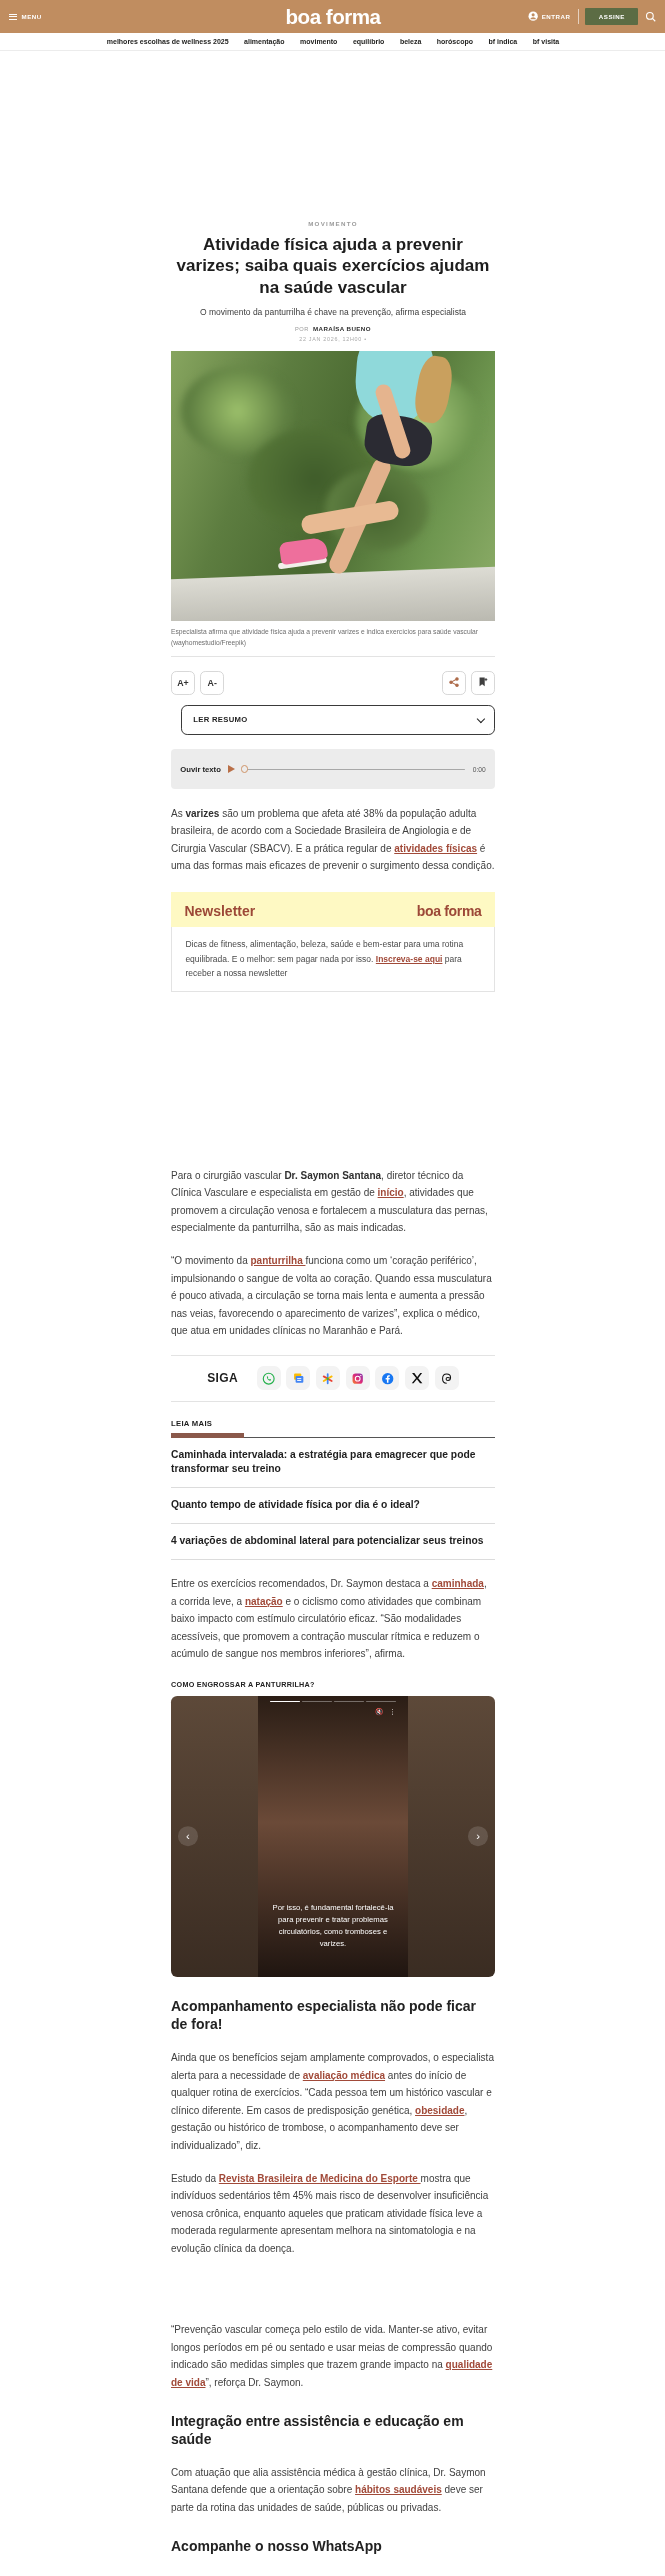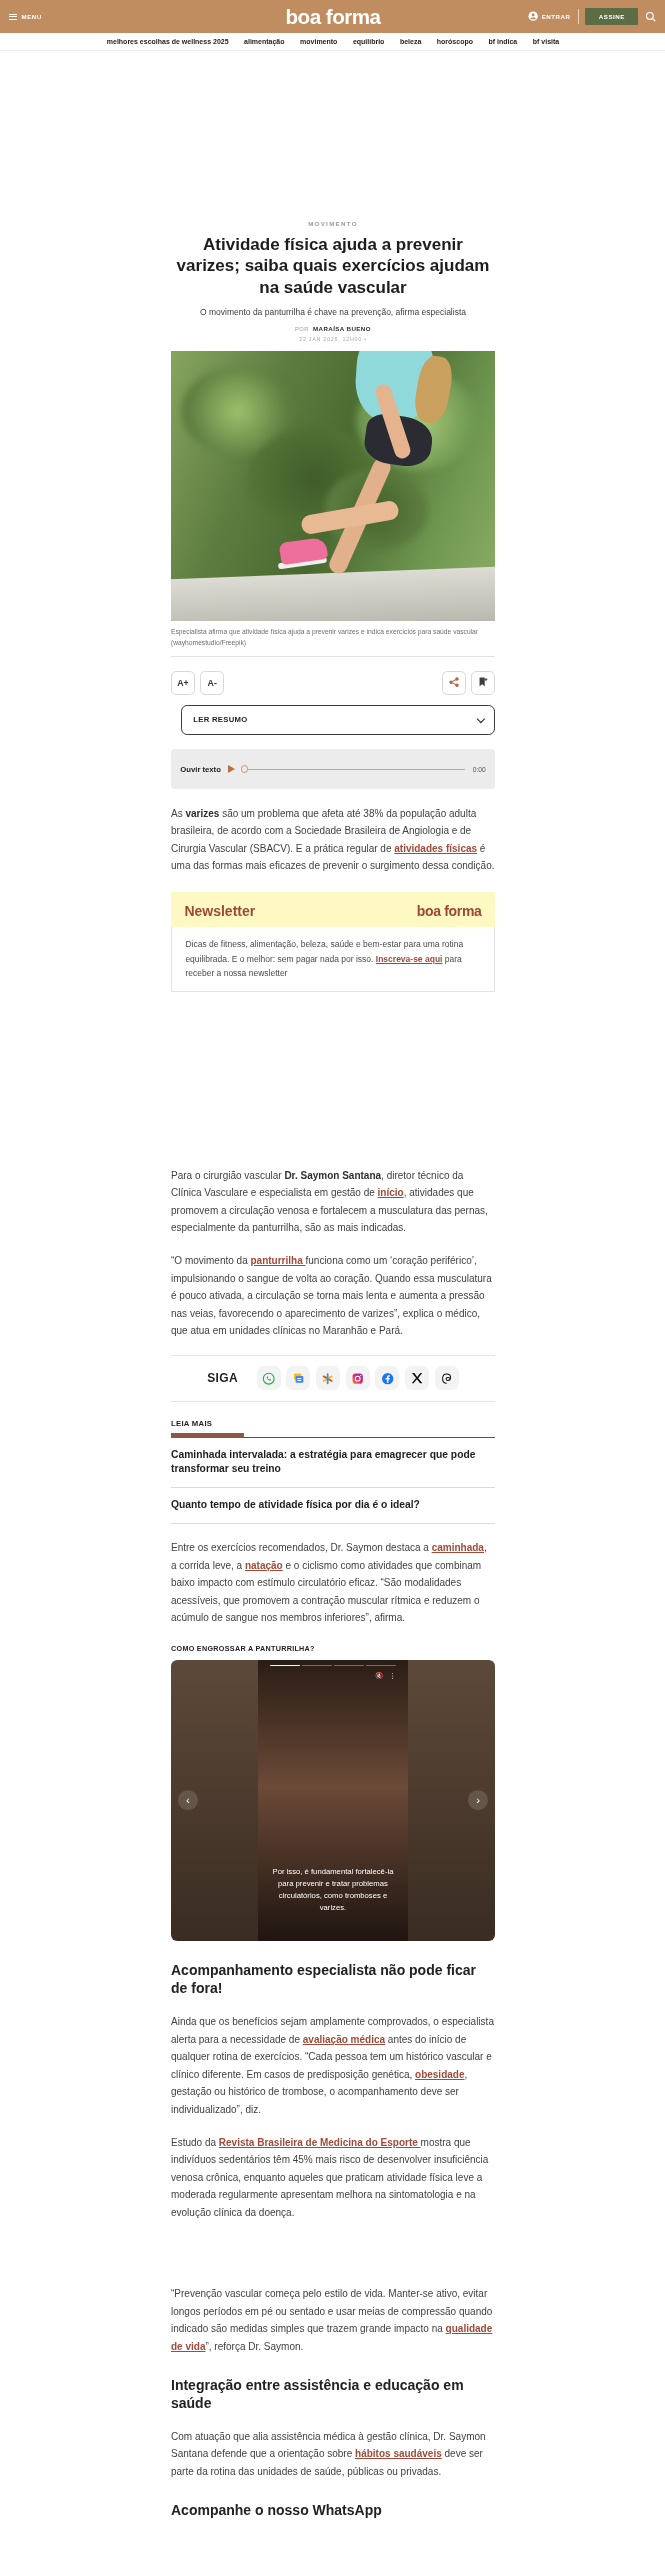--- a/index.html
+++ b/index.html
@@ -297,20 +297,21 @@
     </span>
   </div>
   <hr class="hr">
 
   <div class="block-head">
     <b>LEIA MAIS</b>
     <div class="block-bar"></div>
   </div>
   <div class="rel-link">Caminhada intervalada: a estratégia para emagrecer que pode transformar seu treino</div>
   <div class="rel-link">Quanto tempo de atividade física por dia é o ideal?</div>
+  <div class="rel-link">4 variações de abdominal lateral para potencializar seus treinos</div>
 
   <p class="para"><span>Entre os exercícios recomendados, Dr. Saymon destaca a </span><span class="lnk">caminhada</span><span>, a corrida leve, a </span><span class="lnk">natação</span><span> e o ciclismo como atividades que combinam baixo impacto com estímulo circulatório eficaz. “São modalidades acessíveis, que promovem a contração muscular rítmica e reduzem o acúmulo de sangue nos membros inferiores”, afirma.</span></p>
 
   <div class="vid-head">COMO ENGROSSAR A PANTURRILHA?</div>
   <div class="player">
     <div class="p-center">
       <div class="seg-row">
         <span class="seg on"></span>
           <span class="seg"></span>
           <span class="seg"></span>

